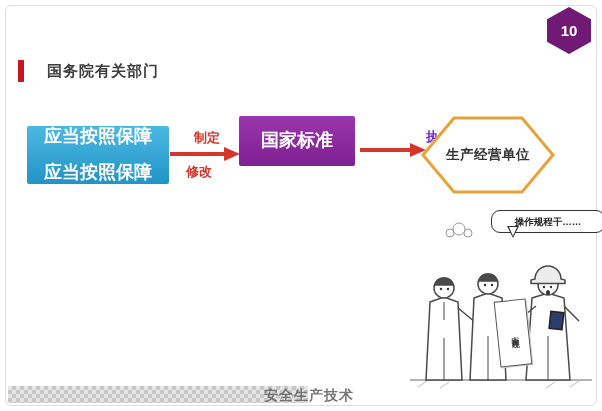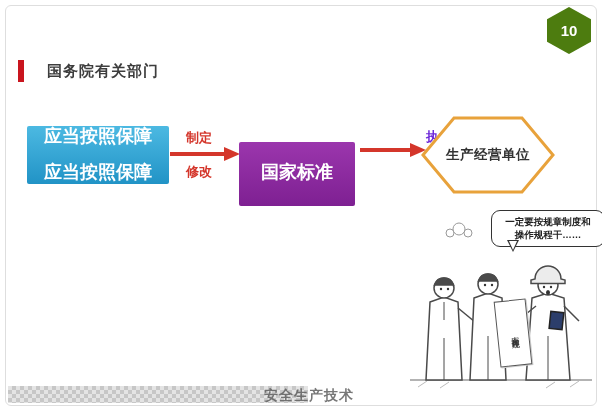--- a/index.html
+++ b/index.html
@@ -6,40 +6,40 @@
   body{
     width:602px;height:411px;position:relative;overflow:hidden;
     background:#ffffff;
     font-family:"Liberation Sans","DejaVu Sans",sans-serif;
   }
   .frame{position:absolute;inset:5px;border:1px solid #dedede;border-radius:6px;}
 
   
   .page-badge{
     position:absolute;top:7px;right:11px;width:44px;height:47px;
-    background:#4d7c0f;color:#fff;font-size:15px;font-weight:bold;
+    background:#701a75;color:#fff;font-size:15px;font-weight:bold;
     display:flex;align-items:center;justify-content:center;
     clip-path:polygon(50% 0,100% 26%,100% 74%,50% 100%,0 74%,0 26%);
   }
 
   
   .title-wrap{position:absolute;left:18px;top:60px;display:flex;align-items:center;}
   .title-bar{width:6px;height:22px;background:#C9151E;margin-right:10px;}
   .title-text{font-size:15px;font-weight:bold;color:#3d3d3d;letter-spacing:1px;padding-left:13px;}
 
   
   .box{
     position:absolute;display:flex;flex-direction:column;justify-content:center;
     align-items:center;color:#fff;font-weight:bold;font-size:18px;line-height:1.55;
     border-radius:2px;text-align:center;gap:8px;
   }
   .box-blue{left:27px;top:126px;width:142px;height:58px;
     background:linear-gradient(180deg,#4cb9e2,#2193c6);}
-  .box-purple{left:239px;top:142px;width:116px;height:64px;
-    background:linear-gradient(180deg,#9b36ad,#7e2092);font-family:Liberation Mono, monospace;}
+  .box-purple{left:239px;top:116px;width:116px;height:50px;
+    background:linear-gradient(180deg,#9b36ad,#7e2092);}
 
   .arrow-svg{position:absolute;}
   .lbl{position:absolute;font-size:13px;font-weight:bold;}
   .lbl-red{color:#D4362B;}
   .lbl-dark{color:#6d28d9;margin-left:48px;}
 
   
   .hex-wrap{position:absolute;left:420px;top:115px;width:136px;height:80px;}
   .hex-wrap svg{position:absolute;inset:0;}
   .hex-label{
@@ -98,21 +98,21 @@
 
 <div class="box box-blue">
   <span>应当按照保障</span>
   <span>应当按照保障</span>
 </div>
 
 <svg class="arrow-svg" style="left:170px;top:146px;" width="70" height="16" viewBox="0 0 70 16">
   <line x1="0" y1="8" x2="55" y2="8" stroke="#D4362B" stroke-width="4"></line>
   <polygon points="54,1 70,8 54,15" fill="#D4362B"></polygon>
 </svg>
-<div class="lbl lbl-red" style="left:186px;top:129px;text-align:center;">制定</div>
+<div class="lbl lbl-red" style="left:194px;top:129px;text-align:center;">制定</div>
 <div class="lbl lbl-red" style="left:186px;top:163px;">修改</div>
 
 <div class="box box-purple">
   <span>国家标准</span>
 </div>
 
 <svg class="arrow-svg" style="left:360px;top:142px;" width="66" height="16" viewBox="0 0 66 16">
   <line x1="0" y1="8" x2="51" y2="8" stroke="#D4362B" stroke-width="4"></line>
   <polygon points="50,1 66,8 50,15" fill="#D4362B"></polygon>
 </svg>
@@ -165,20 +165,19 @@
     <circle cx="150" cy="67" r="10"></circle>
     <path d="M137,61 a13,13 0 0 1 26,0 l4,1 v3.5 h-34 v-3.5 z" fill="#ececec"></path>
     <circle cx="146" cy="69" r="1.2" fill="#333" stroke="none"></circle>
     <circle cx="153" cy="69" r="1.2" fill="#333" stroke="none"></circle>
     <ellipse cx="150" cy="74.5" rx="2" ry="2.6" fill="#333" stroke="none"></ellipse>
     <rect x="152" y="94" width="13" height="17" fill="#2c3e6b" stroke="#222" transform="rotate(6 158 102)"></rect>
   </g>
 </svg>
 
 <div class="bubble">
-  <span>一定要按规章制度和</span>
   <span>操作规程干……</span>
 </div>
 
 <div class="paper-note">安全操作规程</div>
 
 <div class="mosaic"></div>
 <div class="watermark">安全生产技术</div>
 
 </body></html>

